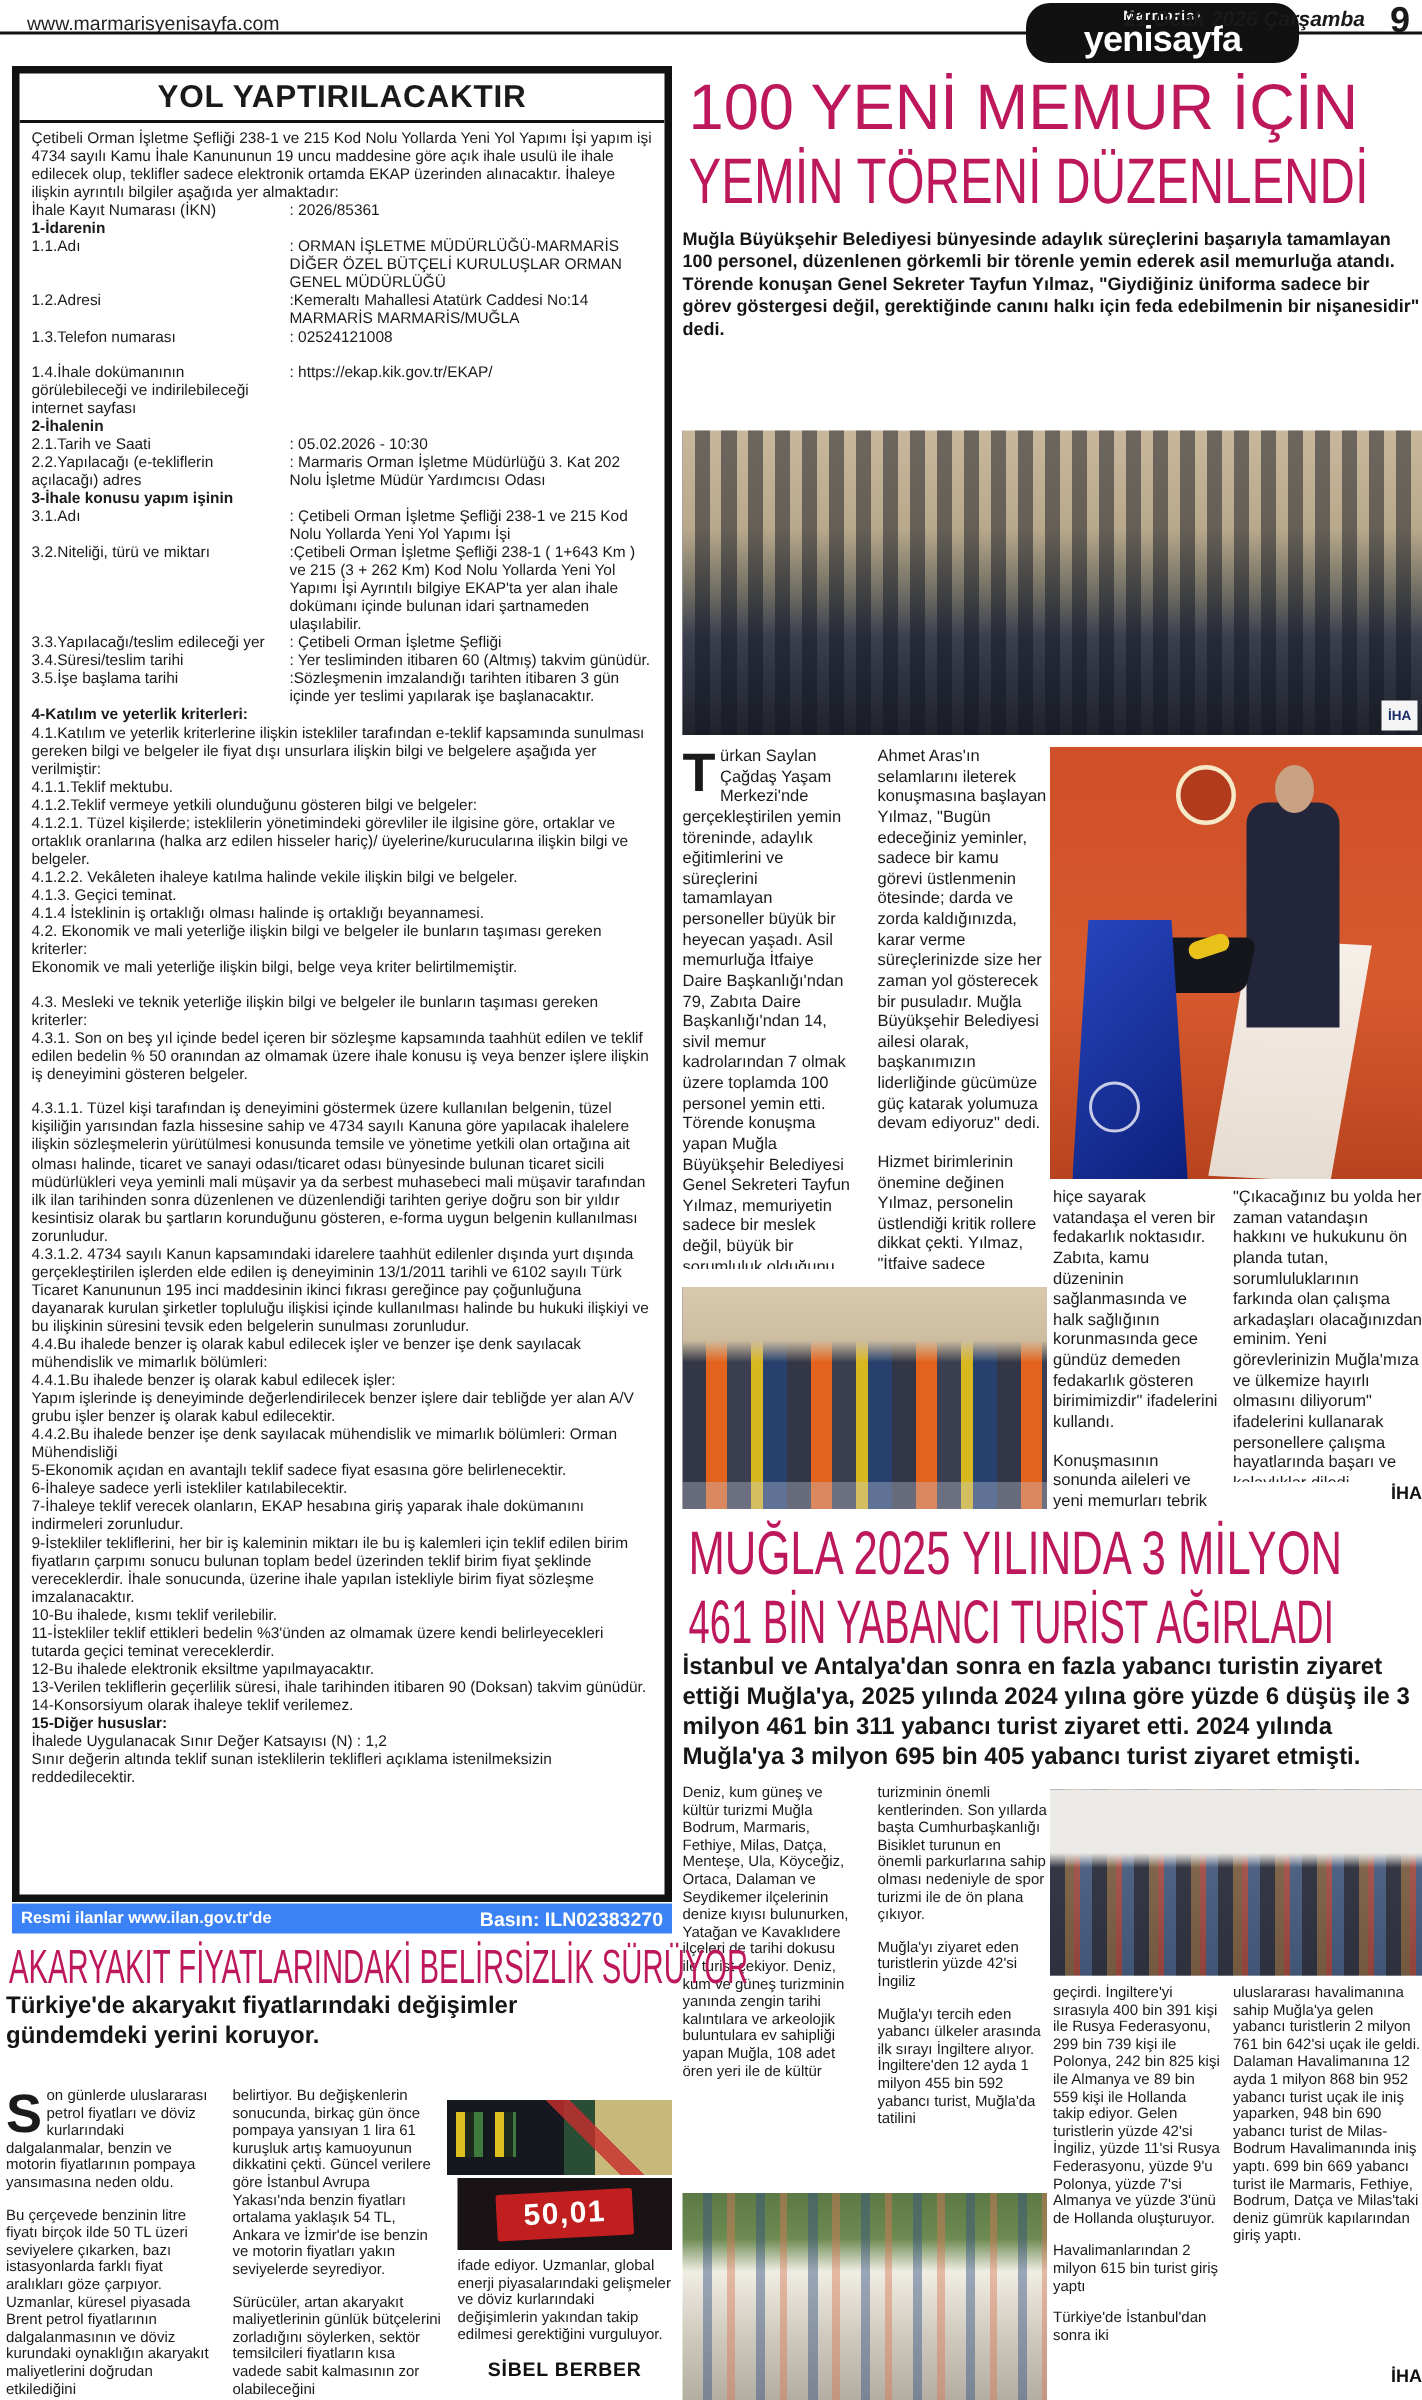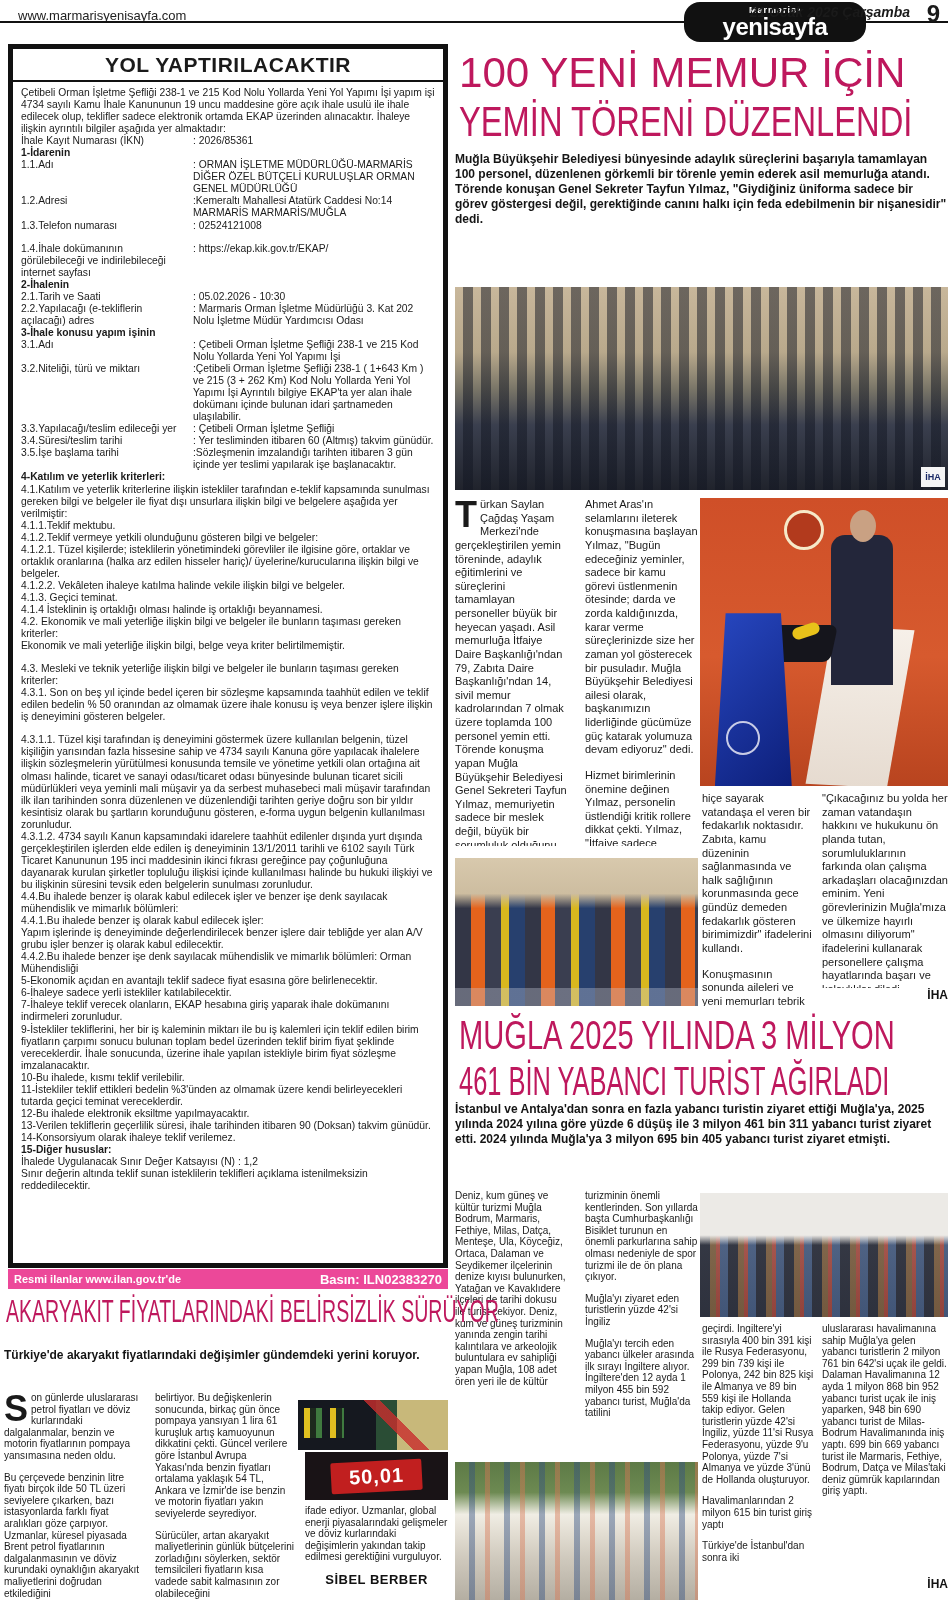--- a/index.html
+++ b/index.html
@@ -21,40 +21,40 @@
           box-sizing:border-box;overflow:hidden;background:#fff;}
   .ttitle{font-size:21px;font-weight:bold;text-align:center;padding:4px 0 3px 0;
           border-bottom:2px solid #111;letter-spacing:0.5px;}
   .tbody{padding:5px 8px;font-size:10.3px;line-height:1.17;}
   .tpara{margin:0;}
   .thead{font-weight:bold;}
   .trow{display:flex;}
   .tlabel{flex:0 0 168px;padding-right:4px;}
   .tvalue{flex:1;}
   .tgap{height:11px;}
-  .tfooter{position:absolute;left:8px;top:1269px;width:440px;height:20px;background:#ec4899;color:#fff;
+  .tfooter{position:absolute;left:8px;top:1269px;width:440px;height:20px;background:#3b82f6;color:#fff;
            display:flex;justify-content:space-between;align-items:center;box-sizing:border-box;padding:0 6px;}
   .tf-left{font-size:11px;font-weight:bold;}
   .tf-right{font-size:13px;font-weight:bold;}
 
   
   .hl{position:absolute;margin:4px;font-weight:normal;color:#be185d;}
   .hl .line{display:block;white-space:nowrap;transform-origin:0 50%;}
   .oath-hl{left:455px;top:44px;width:493px;font-size:43px;line-height:49px;}
   .oath-hl .l1{transform:scaleX(0.98);}
   .oath-hl .l2{transform:scaleX(0.76);}
   .tour-hl{left:455px;top:1008px;width:493px;font-size:41px;line-height:46px;}
   .tour-hl .l1{transform:scaleX(0.71);}
   .tour-hl .l2{transform:scaleX(0.62);}
   .fuel-hl{left:2px;top:1292px;width:446px;font-size:32px;line-height:30px;}
   .fuel-hl .l1{transform:scaleX(0.61);}
   .lead{position:absolute;margin:0;font-weight:bold;color:#151515;}
   .oath-lead{left:455px;top:152px;width:493px;font-size:12px;line-height:1.26;}
-  .tour-lead{left:455px;top:1102px;width:493px;font-size:12px;line-height:1.25;}
-  .fuel-sub{left:4px;top:1328px;width:438px;font-size:12px;line-height:1.28;margin-top:20px;}
+  .tour-lead{left:455px;top:1102px;width:493px;font-size:16px;line-height:1.25;}
+  .fuel-sub{left:4px;top:1328px;width:438px;font-size:16px;line-height:1.28;}
 
   .ncol{position:absolute;overflow:hidden;}
   .ncol .cp{margin:0 0 12px 0;}
   .f11{font-size:11px;line-height:1.24;}
   .f10{font-size:10px;line-height:1.16;}
   .f10 .cp{margin:0 0 10px 0;}
   .dropcap{float:left;font-size:36px;line-height:31px;font-weight:bold;padding:1px 3px 0 0;}
   .byline{position:absolute;font-size:12px;font-weight:bold;color:#111;}
 
   

